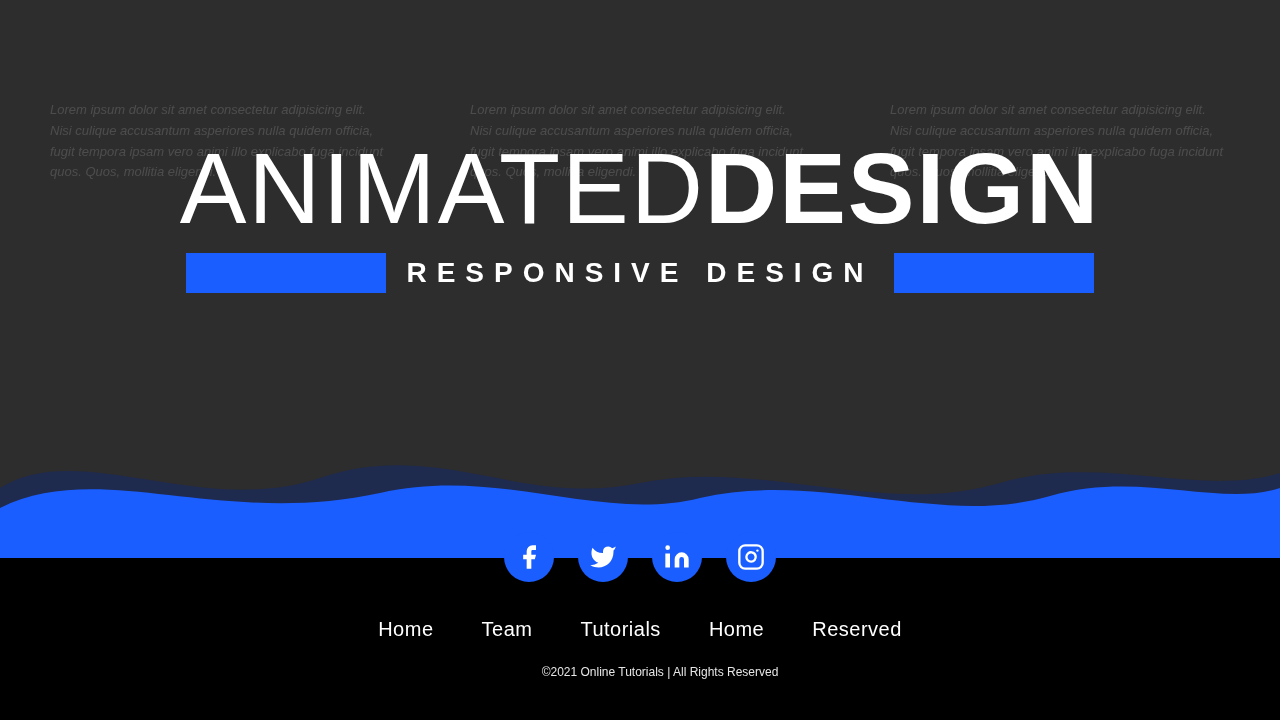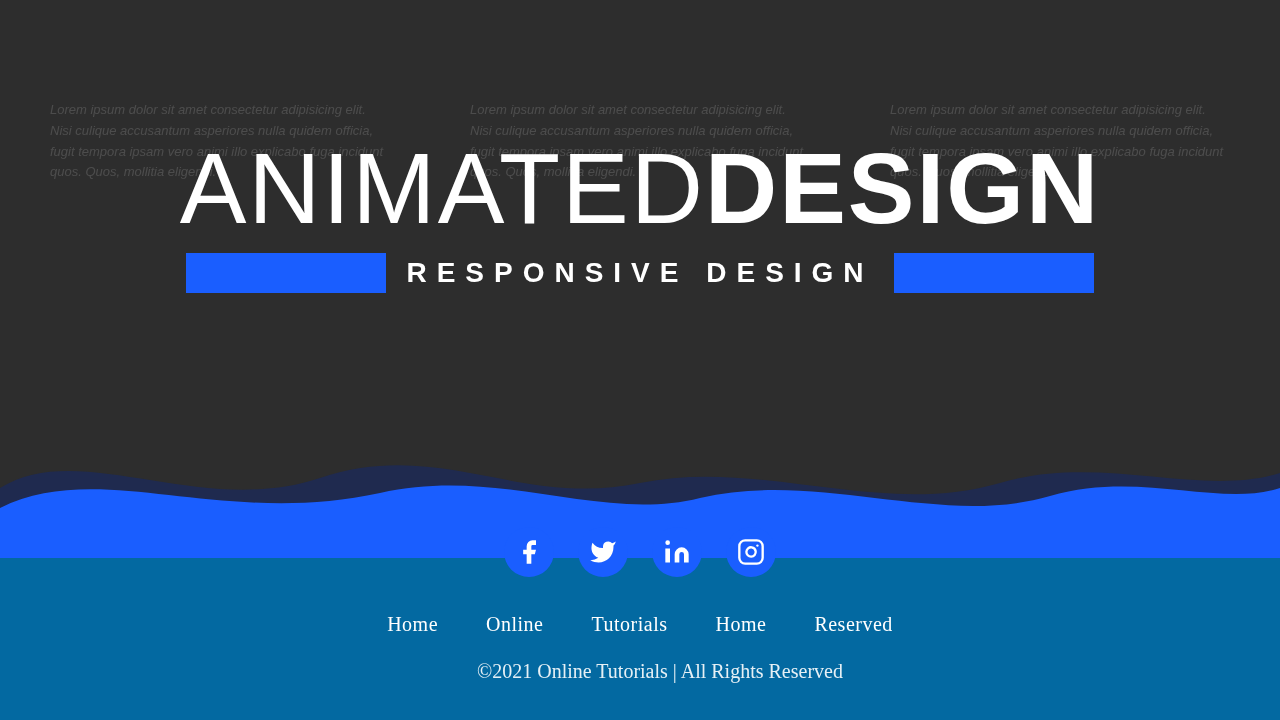--- a/index.html
+++ b/index.html
@@ -95,23 +95,22 @@
       color: white;
       letter-spacing: 10px;
       padding: 0 20px;
     }
 
     
     .footer-wrapper {
       position: relative;
       width: 100%;
       height: 290px;
-      background-color: #0369a1;
+      background-color: #000000;
       overflow: hidden;
-      font-family: Liberation Serif, serif;
     }
 
     
     .wave-top {
       position: absolute;
       top: -2px;
       left: 0;
       width: 100%;
     }
 
@@ -162,21 +161,21 @@
       color: white;
       text-decoration: none;
       font-size: 20px;
       font-weight: 500;
       letter-spacing: 0.5px;
       cursor: pointer;
     }
 
     
     .footer-copyright {
-      font-size: 20px;
+      font-size: 12px;
       color: white;
       opacity: 0.9;
       margin-left: 40px;
     }
   </style>
 </head>
 <body>
 
 <div class="main-content">
 
@@ -237,21 +236,21 @@
         <svg viewBox="0 0 24 24" xmlns="http://www.w3.org/2000/svg">
           <rect x="2" y="2" width="20" height="20" rx="5" ry="5" fill="none" stroke="white" stroke-width="2"></rect>
           <path d="M16 11.37A4 4 0 1112.63 8 4 4 0 0116 11.37z" fill="none" stroke="white" stroke-width="2"></path>
           <line x1="17.5" y1="6.5" x2="17.51" y2="6.5" stroke="white" stroke-width="2" stroke-linecap="round"></line>
         </svg>
       </div>
     </div>
 
     <nav class="footer-nav">
       <a>Home</a>
-      <a>Online</a>
+      <a>Team</a>
       <a>Tutorials</a>
       <a>Home</a>
       <a>Reserved</a>
     </nav>
 
     <p class="footer-copyright">©2021 Online Tutorials | All Rights Reserved</p>
   </div>
 </div>
 
 </body></html>

